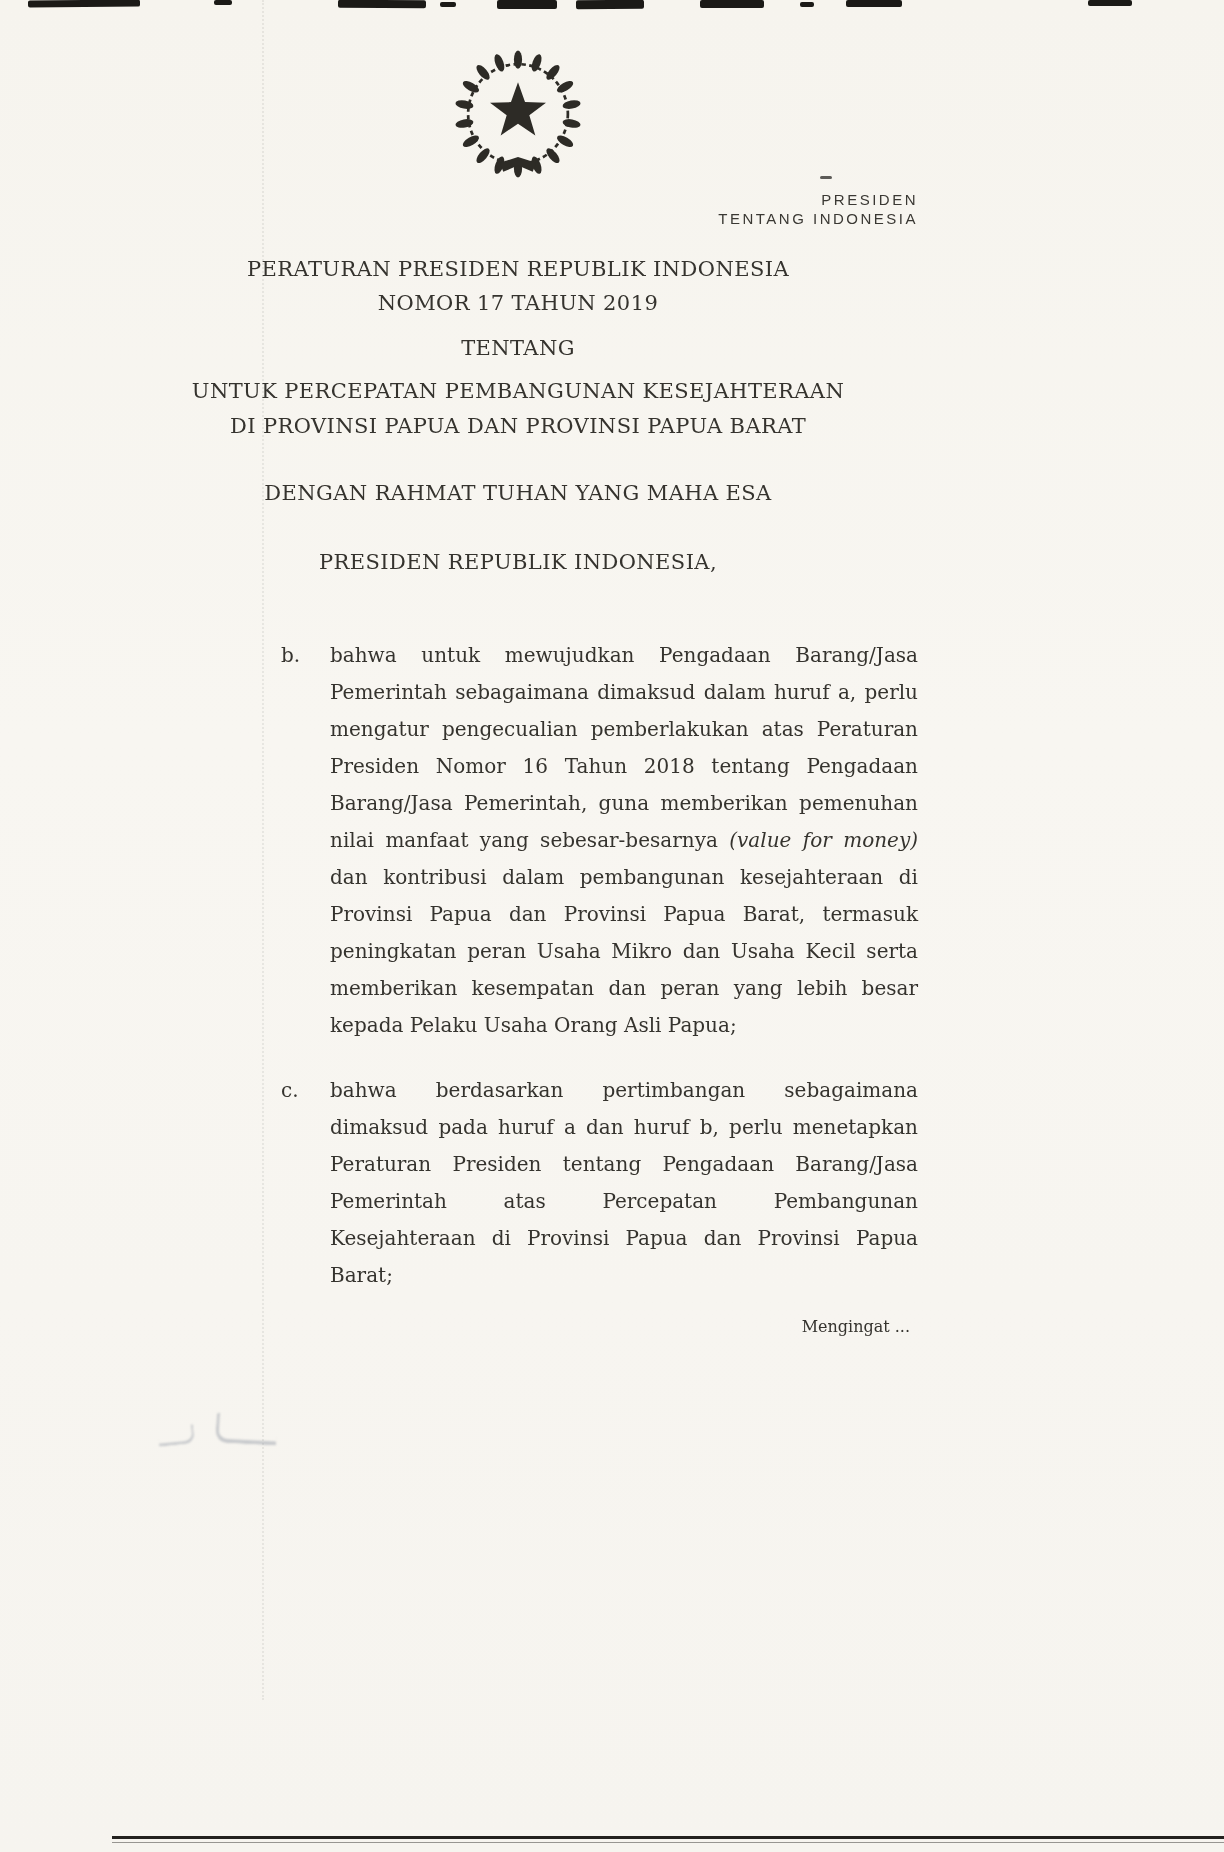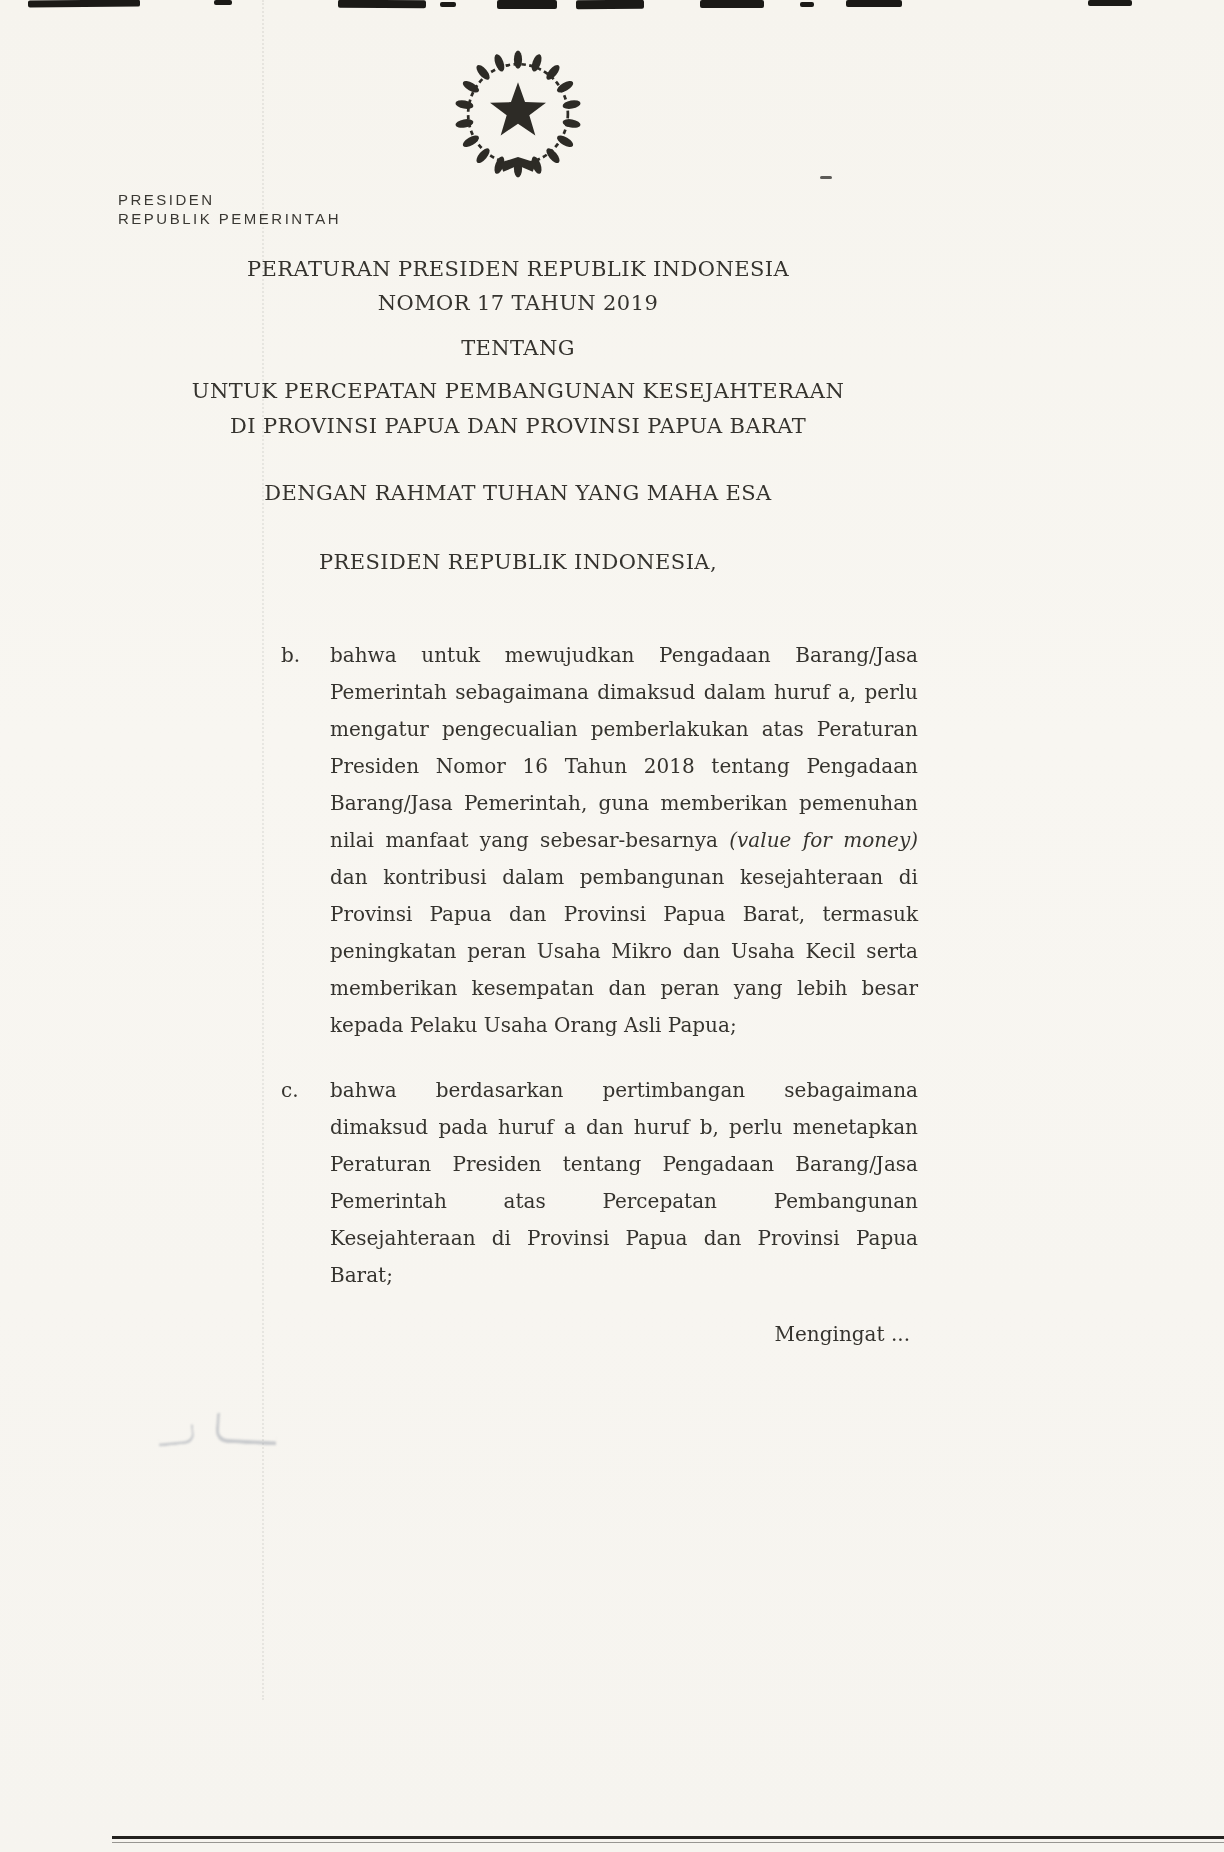--- a/index.html
+++ b/index.html
@@ -27,21 +27,21 @@
   
   .seal-wrap { text-align: center; }
   .seal-svg { display: inline-block; }
   .seal-caption {
     margin-top: 4px;
     font-family: "Liberation Sans", sans-serif;
     font-size: 15px;
     line-height: 19px;
     letter-spacing: 2.5px;
     color: #3a3833;
-    text-align: left;
+    text-align: right;
   }
 
   
   .title-block { text-align: center; }
   .h-line {
     font-size: 21px;
     line-height: 30px;
     letter-spacing: 0.4px;
   }
   .t1 { margin-top: 26px; }
@@ -70,22 +70,22 @@
   .cons-colon { width: 26px;  flex: none; }
   .cons-marker{ width: 49px;  flex: none; }
   .cons-text {
     flex: 1;
     text-align: justify;
   }
   .italic { font-style: italic; }
 
   
   .continuation {
-    margin-top: 22px;
-    font-size: 20px;
+    margin-top: 14px;
+    font-size: 16px;
     line-height: 37px;
     text-align: right;
     padding-right: 8px;
   }
 
   
   .smudge {
     position: absolute;
     background: #1b1a17;
     border-radius: 2px;
@@ -201,21 +201,21 @@
 
         <circle cx="60" cy="60" r="44" fill="none" stroke="#2d2b26" stroke-width="2.4" stroke-dasharray="4 3"></circle>
 
         <polygon points="60,32 66.2,49.5 84.7,50 70,61.2 75.3,79 60,68.5 44.7,79 50,61.2 35.3,50 53.8,49.5"></polygon>
 
         <path d="M44,103 L60,98 L76,103 L73,111 L60,105.5 L47,111 Z"></path>
       </g>
     </svg>
     <div class="seal-caption">
       <div>PRESIDEN</div>
-      <div>REPUBLIK PEMERINTAH</div>
+      <div>TENTANG INDONESIA</div>
     </div>
   </div>
 
   <div class="title-block">
     <div class="h-line t1">PERATURAN PRESIDEN REPUBLIK INDONESIA</div>
     <div class="h-line t2">NOMOR 17 TAHUN 2019</div>
     <div class="h-line t3">TENTANG</div>
     <div class="subject-block">
       <div>UNTUK PERCEPATAN PEMBANGUNAN KESEJAHTERAAN</div>
       <div>DI PROVINSI PAPUA DAN PROVINSI PAPUA BARAT</div>

